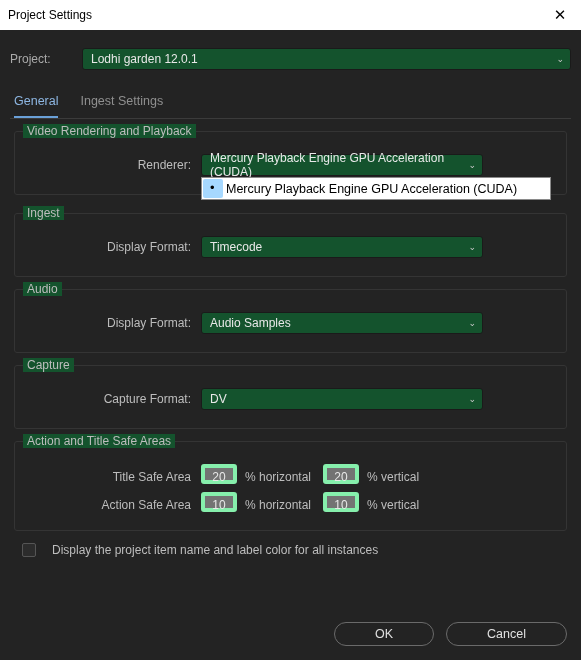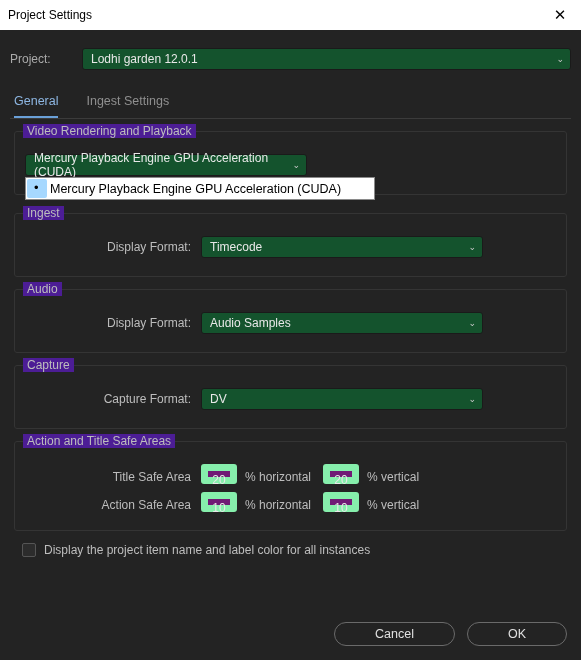--- a/index.html
+++ b/index.html
@@ -56,21 +56,21 @@
     position: absolute;
     right: 6px;
     top: 50%;
     transform: translateY(-55%);
     color: #cccccc;
     font-size: 9px;
     pointer-events: none;
   }
   .tabs {
     display: flex;
-    gap: 28px;
+    gap: 22px;
     border-bottom: 1px solid #3b3b3b;
     padding: 0 4px;
   }
   .tab {
     padding: 6px 0 8px 0;
     color: #8f8f8f;
     border-bottom: 2px solid transparent;
     font-size: 12.5px;
   }
   .tab.active {
@@ -85,54 +85,54 @@
     border-radius: 3px;
     padding: 14px 10px 18px 10px;
     margin-bottom: 12px;
     position: relative;
     background: #232323;
   }
   .group-legend {
     position: absolute;
     top: -8px;
     left: 8px;
-    background: #4c1d95;
+    background: #14532d;
     padding: 0 4px;
     color: #bdbdbd;
     font-size: 12px;
   }
   .form-row {
     display: flex;
     align-items: center;
     margin-top: 8px;
   }
   .form-label {
     width: 176px;
     text-align: right;
     padding-right: 10px;
     color: #bdbdbd;
   }
   .form-field { width: 282px; position: relative; }
   .form-field .select { width: 100%; }
   .num-input {
     width: 36px;
     height: 20px;
-    background: #701a75;
-    border: 7px solid #86efac;
+    background: #737373;
+    border: 4px solid #86efac;
     border-radius: 3px;
     color: #e8e8e8;
     text-align: center;
     line-height: 18px;
   }
   .pct-label { color: #bdbdbd; padding: 0 12px 0 8px; }
   .safe-row { display: flex; align-items: flex-end; margin-top: 8px; }
   .chk-row {
     display: flex;
     align-items: center;
-    gap: 8px;
+    gap: 16px;
     margin: 8px 4px 0 8px;
     color: #bdbdbd;
   }
   .chkbox {
     width: 14px; height: 14px;
     border: 1px solid #555;
     background: #2c2c2c;
     border-radius: 2px;
   }
   .footer {
@@ -214,20 +214,21 @@
   <div class="tabs">
     <div class="tab active">General</div>
     <div class="tab">Ingest Settings</div>
   </div>
 
   <div class="content">
 
     <div class="group">
       <div class="group-legend">Video Rendering and Playback</div>
       <div class="form-row">
+        <div class="form-label">Renderer:</div>
         <div class="form-field">
           <div class="select">
             <span>Mercury Playback Engine GPU Acceleration (CUDA)</span>
             <span class="chevron">⌄</span>
           </div>
 
           <div class="dropdown-list">
             <div class="dropdown-item selected">Mercury Playback Engine GPU Acceleration (CUDA)</div>
           </div>
         </div>
@@ -295,15 +296,15 @@
 
     <div class="chk-row">
       <div class="chkbox"></div>
       <span>Display the project item name and label color for all instances</span>
     </div>
 
   </div>
 </div>
 
 <div class="footer">
+  <div class="btn">OK</div>
   <div class="btn">Cancel</div>
-  <div class="btn">OK</div>
 </div>
 
 </body></html>

